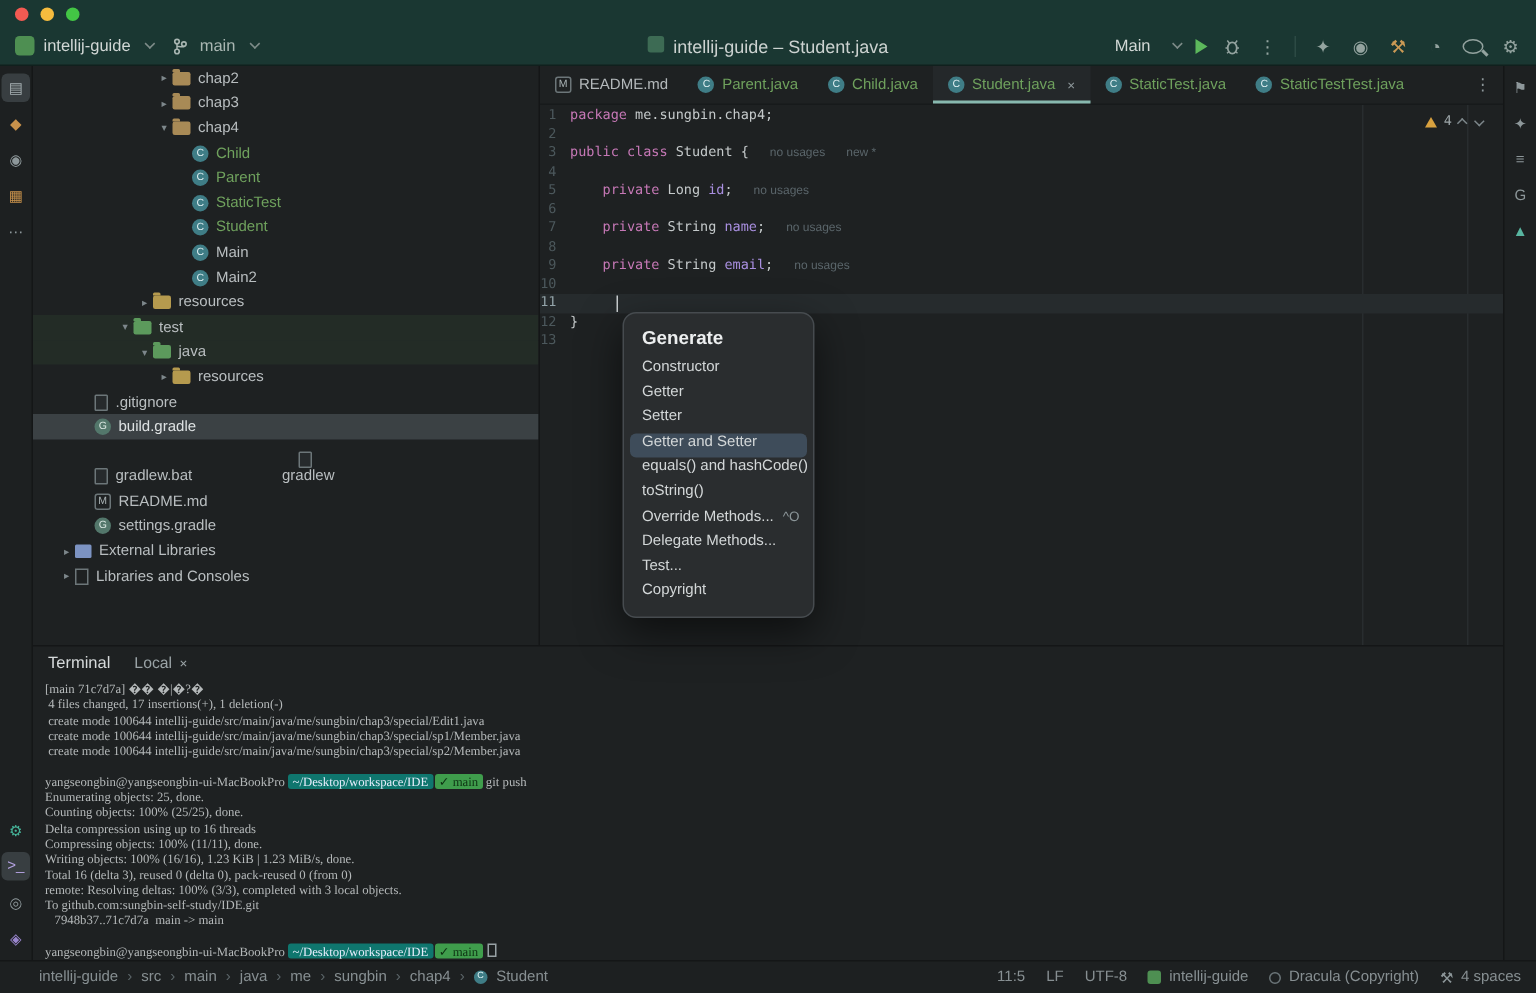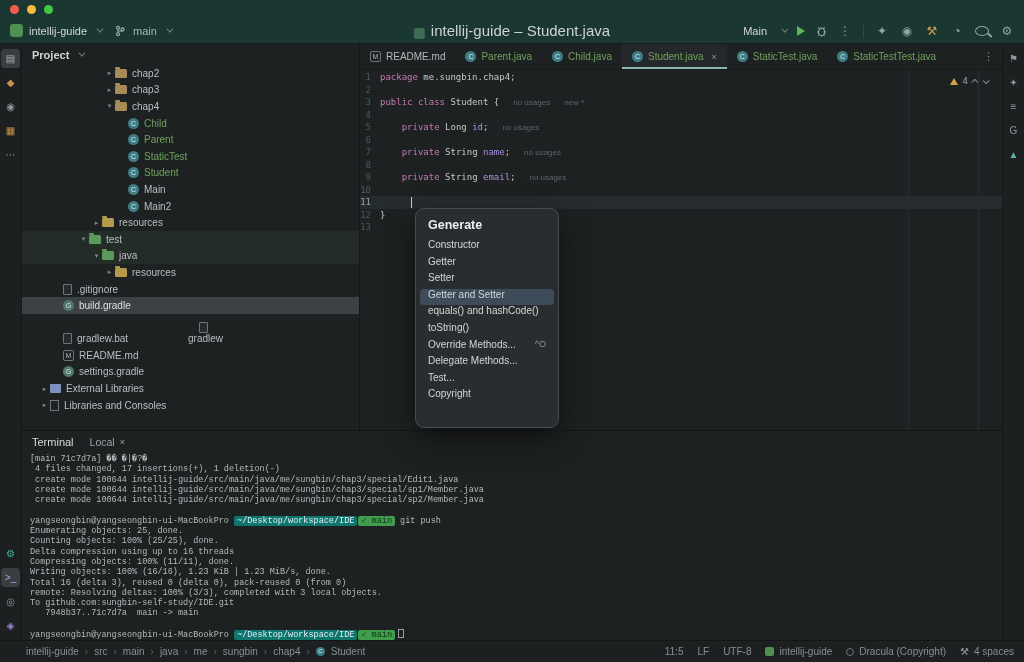--- a/index.html
+++ b/index.html
@@ -11,21 +11,21 @@
 #titlebar{position:absolute;left:0;top:0;width:100%;height:44px;background:#1a3732;border-bottom:1px solid #10201d}
 .traffic{position:absolute;left:10px;top:5px;display:flex;gap:8px}
 .tl{width:9px;height:9px;border-radius:50%;display:inline-block}
 .tl.red{background:#f35a52}.tl.yellow{background:#f6bc3e}.tl.green{background:#43c645}
 .tbrow{position:absolute;left:0;top:17px;height:27px;width:100%;display:flex;align-items:center;padding:0 10px}
 .tb-left{display:flex;align-items:center;gap:6px}
 .proj-badge{width:13px;height:13px;border-radius:3px;background:#4e8f52;display:inline-block}
 .tb-name{font-size:11px;color:#d2d8d6}
 .tb-branch{font-size:11px;color:#a9b6b2;margin-left:8px}
 .chev{width:5px;height:5px;border-right:1.2px solid #7e8c89;border-bottom:1.2px solid #7e8c89;transform:rotate(45deg) translateY(-2px);display:inline-block;margin-left:3px}
-.tb-center{position:absolute;left:50%;transform:translateX(-50%);display:flex;align-items:flex-end;gap:6px;font-size:15px;color:#ccd2d0;white-space:nowrap}
+.tb-center{position:absolute;left:50%;transform:translateX(-50%);display:flex;align-items:flex-start;gap:6px;font-size:12px;color:#ccd2d0;white-space:nowrap}
 .wt-ic{width:11px;height:11px;border-radius:2px;background:#3d6b54;display:inline-block}
 .tb-right{margin-left:auto;display:flex;align-items:center;gap:11px}
 .run-name{font-size:11px;color:#d2d8d6}
 .play{width:0;height:0;border-left:8px solid #5cb85c;border-top:5px solid transparent;border-bottom:5px solid transparent;display:inline-block}
 .ticon{font-size:12px;color:#93a39f;line-height:1;display:inline-flex;align-items:center;justify-content:center;min-width:14px}
 .tb-sep{width:1px;height:14px;background:#2c4a44}
 .mag{width:10px;height:10px;border:1.5px solid #93a39f;border-radius:50%;position:relative}
 .mag::after{content:"";position:absolute;width:1.5px;height:5px;background:#93a39f;right:-2px;bottom:-3px;transform:rotate(-45deg)}
 
 
@@ -82,33 +82,33 @@
 .tk-ind{color:#c4c9ca}
 .tk-fd{color:#a98fe0}
 .tk-hint{color:#5a656a;font-size:8px;margin-left:14px;font-family:"Liberation Sans",sans-serif}
 #inspect{position:absolute;right:14px;top:5px;display:flex;align-items:center;gap:5px;font-size:9px;color:#9aa3a6}
 .warn-tri{width:0;height:0;border-left:4px solid transparent;border-right:4px solid transparent;border-bottom:7px solid #d8a13f}
 .insp-chev{width:5px;height:5px;border-right:1.2px solid #7d878b;border-bottom:1.2px solid #7d878b;display:inline-block}
 .insp-chev.up{transform:rotate(-135deg) translateY(-1px)}
 .insp-chev.down{transform:rotate(45deg) translateY(-1px)}
 
 
-#popup{position:absolute;left:415px;top:208px;width:144px;background:#2a2d2f;border:1px solid #464b4f;border-radius:9px;box-shadow:0 10px 28px rgba(0,0,0,.55);padding:5px 0 22px;z-index:50}
+#popup{position:absolute;left:415px;top:208px;width:128px;background:#2a2d2f;border:1px solid #464b4f;border-radius:9px;box-shadow:0 10px 28px rgba(0,0,0,.55);padding:5px 0 6px;z-index:50}
 #popup-title{font-size:12.5px;font-weight:bold;color:#eceeef;padding:4px 12px 7px}
 .pop-item{height:16.6px;display:flex;align-items:flex-start;padding:0 8px;font-size:10px;color:#d3d7d8;margin:0 4px;border-radius:4px;white-space:nowrap}
 .pop-item.selected{background:#3e4c5a}
 .pop-shortcut{margin-left:auto;color:#8b9598;font-size:9px;padding-left:6px}
 
 
 #terminal{position:absolute;left:22px;top:430px;width:980px;height:210px;background:#1e2122;border-top:1px solid #141617;overflow:hidden}
 #term-header{height:22px;display:flex;align-items:center;padding-left:10px;gap:16px}
 #term-title{font-size:11px;color:#d6dadb}
 .term-tab{display:flex;align-items:center;gap:5px;font-size:10.5px;color:#9aa3a6}
 .term-close{font-size:9px}
-#term-body{padding:1px 0 0 8px;font-family:Liberation Mono, monospace;font-size:8.5px;line-height:10.3px;color:#b5b9ba;white-space:pre}
+#term-body{padding:1px 0 0 8px;font-family:Liberation Serif, serif;font-size:8.5px;line-height:10.3px;color:#b5b9ba;white-space:pre}
 .t-line{height:10.3px}
 .ts-path{background:#0f766e;color:#e6edfc;border-radius:2px;padding:0 3px;margin-right:1px}
 .ts-git{background:#3f9d4c;color:#0e3313;border-radius:2px;padding:0 3px}
 .t-cursor{display:inline-block;width:6px;height:9px;border:1px solid #98a2a5;vertical-align:-1px;margin-left:3px}
 
 
 #statusbar{position:absolute;left:0;top:640px;width:1024px;height:22px;background:#1d2021;border-top:1px solid #141617;display:flex;align-items:center;font-size:10px;color:#878f92;padding:0 10px}
 #crumbs{display:flex;align-items:center;gap:6px;margin-left:16px;white-space:nowrap}
 .crumb-sep{color:#5a6468}
 .crumb-class{width:9px;height:9px;border-radius:50%;background:#3f7d86;color:#dff3f6;font-size:6px;line-height:9px;text-align:center;display:inline-block}
@@ -187,24 +187,20 @@
 
   <div id="right-strip">
       <div class="strip-icon" style="color: rgb(141, 151, 154);">⚑</div>
       <div class="strip-icon" style="color: rgb(141, 151, 154);">✦</div>
       <div class="strip-icon" style="color: rgb(141, 151, 154);">≡</div>
       <div class="strip-icon" style="color: rgb(141, 151, 154);">G</div>
       <div class="strip-icon" style="color: rgb(88, 181, 160);">▲</div>
     </div>
 
   <div id="project-panel">
-    <div id="pp-header">
-      <span id="pp-title">Project</span>
-      <span class="chev"></span>
-    </div>
     <div id="tree" class="tree">
         <div class="tree-row" style="padding-left: 82px;">
           <span class="tree-chev">▸</span>
           <span class="tree-ic ic-folder"></span>
           <span class="tree-label">chap2</span>
         </div>
         <div class="tree-row" style="padding-left: 82px;">
           <span class="tree-chev">▸</span>
           <span class="tree-ic ic-folder"></span>
           <span class="tree-label">chap3</span>

